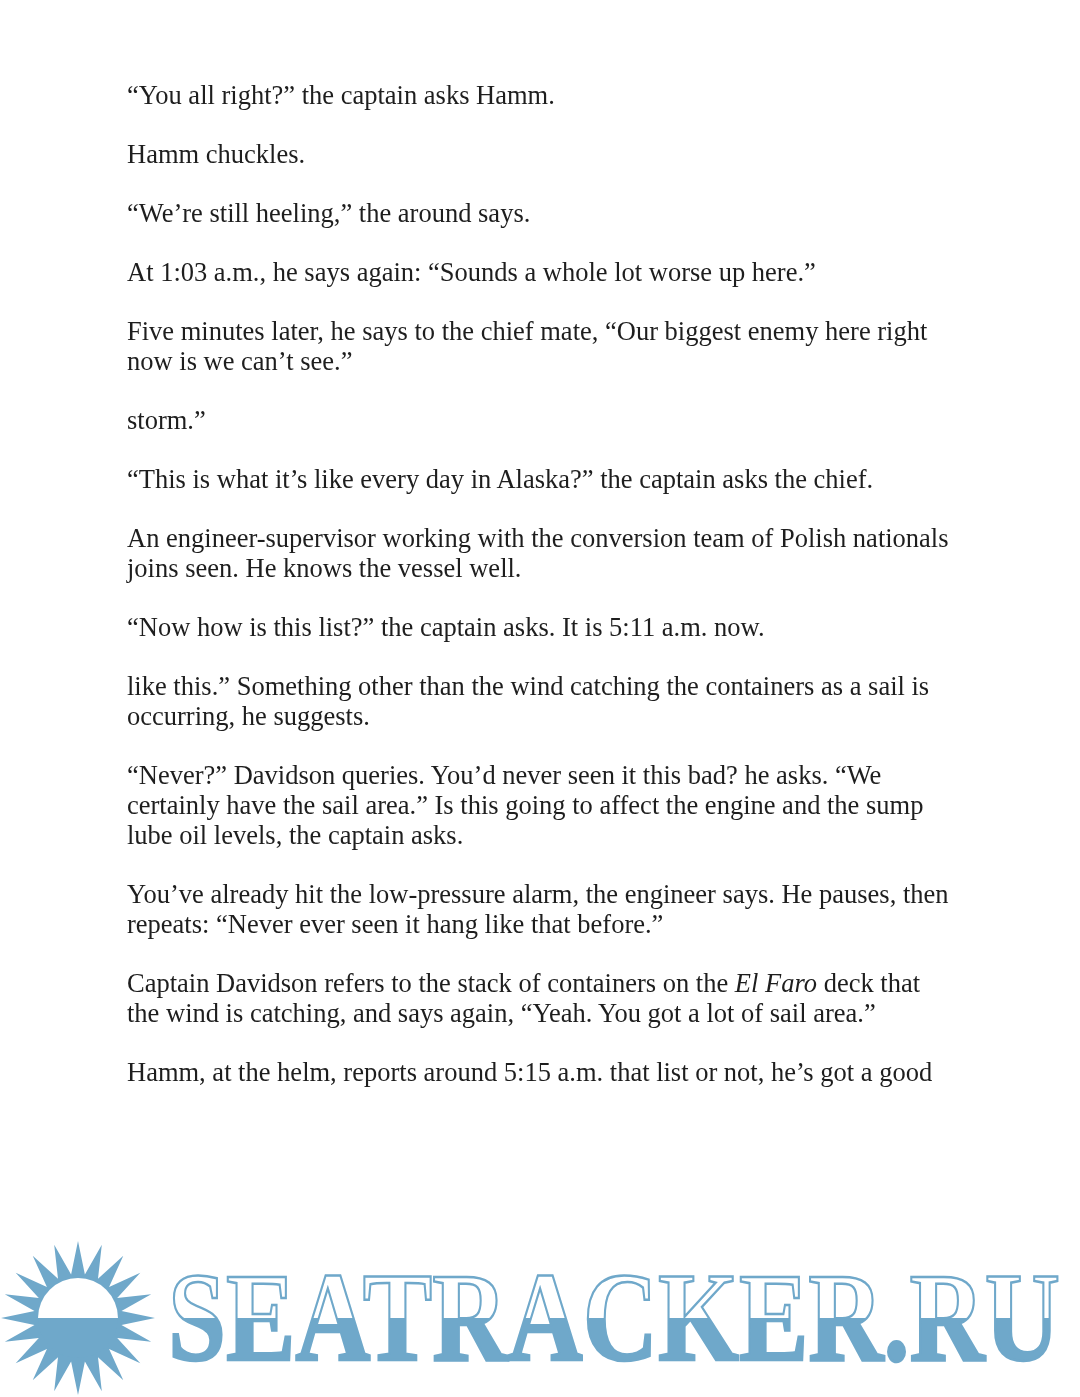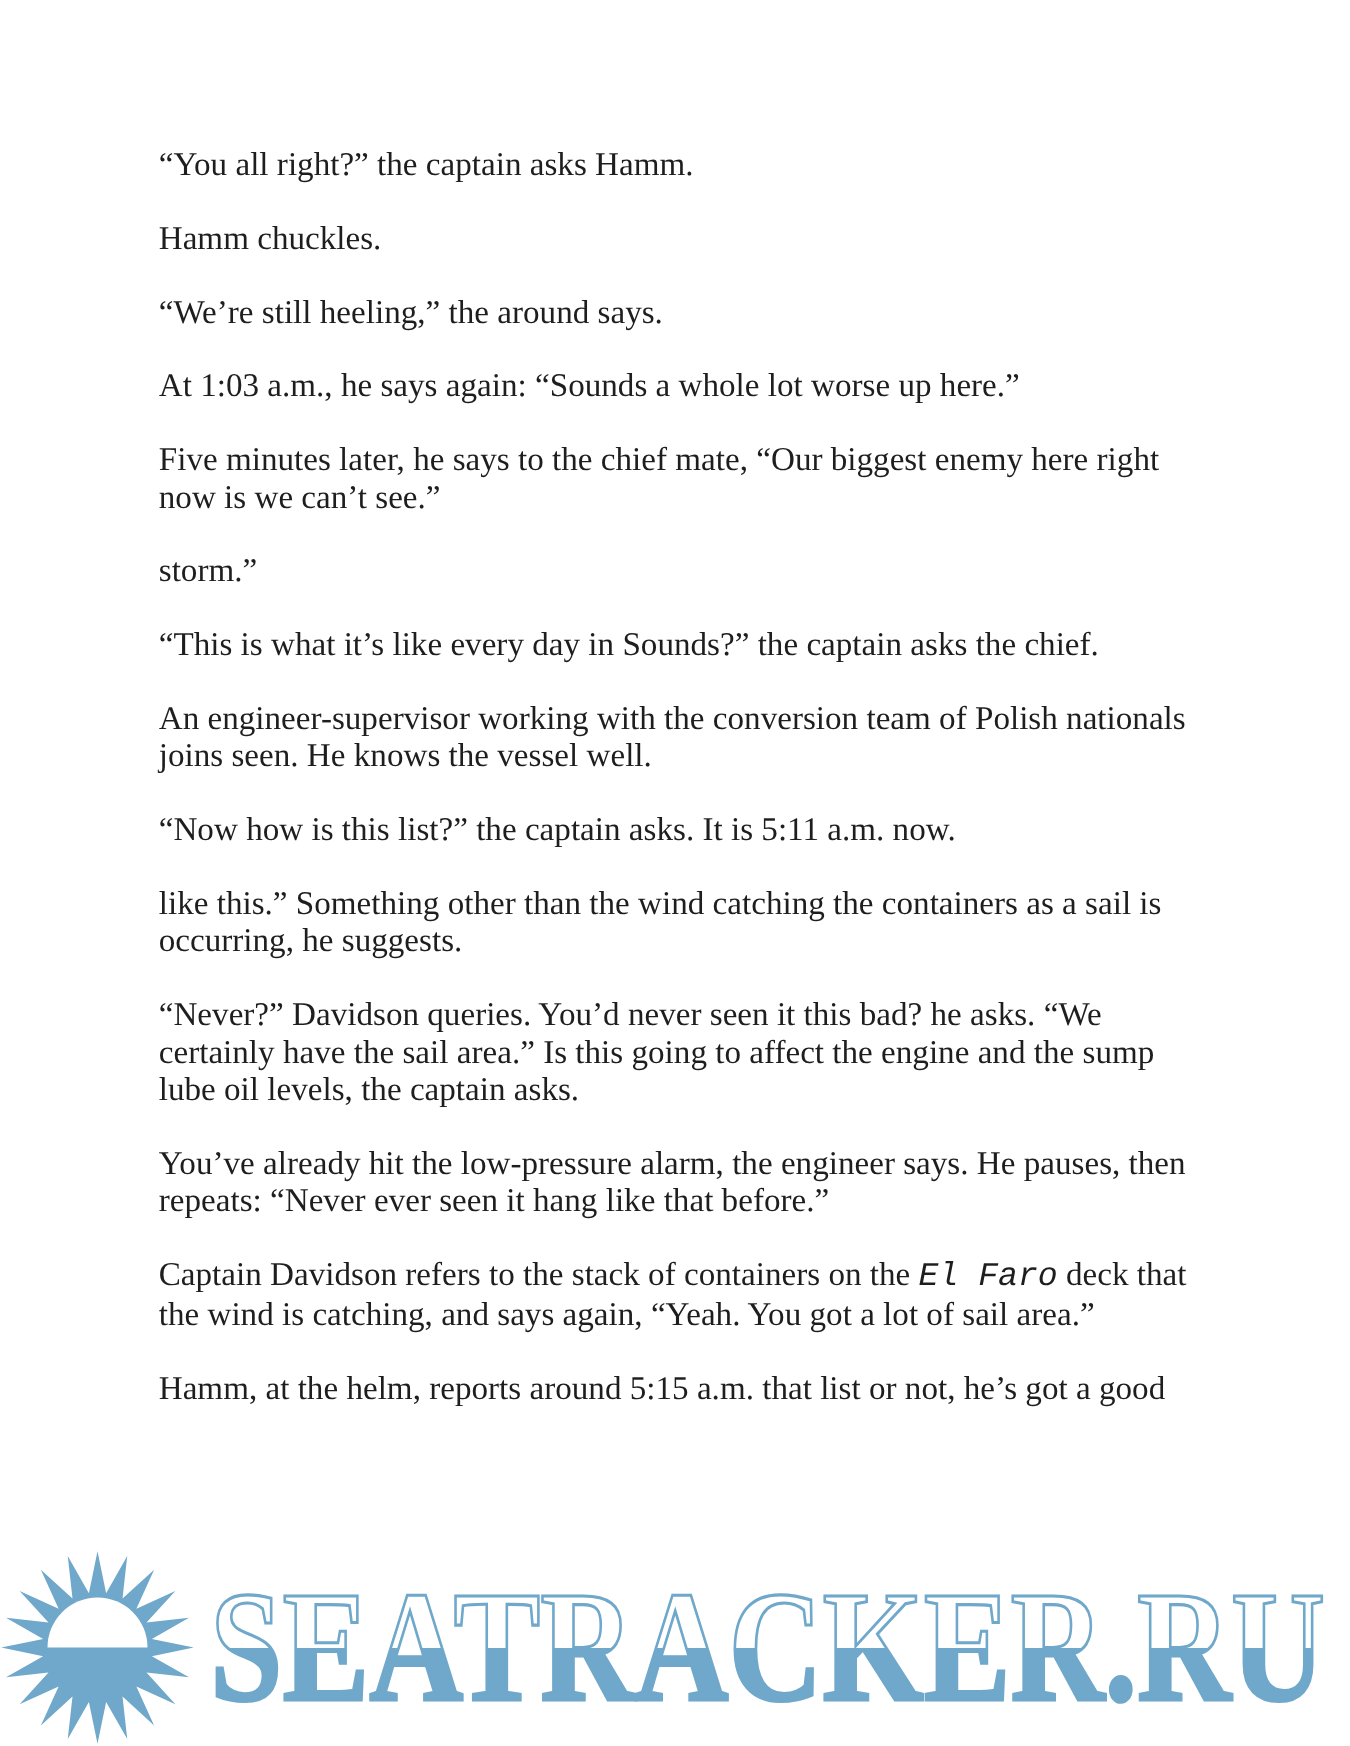--- a/index.html
+++ b/index.html
@@ -5,31 +5,31 @@
   html, body { margin: 0; padding: 0; }
   body {
     width: 1080px;
     height: 1397px;
     background: #ffffff;
     overflow: hidden;
     position: relative;
     font-family: "Liberation Serif", serif;
   }
   .doc {
-    padding: 116px 127px 0 127px;
+    padding: 80px 127px 0 127px;
     color: #1e1e1e;
     font-size: 26.5px;
   }
   .para { margin: 0 0 29px 0; }
   .line {
     display: block;
     line-height: 30px;
     white-space: pre;
   }
-  .line em { font-style: italic; font-family: Liberation Mono, monospace; }
+  .line em { font-style: italic; }
   .watermark {
     position: absolute;
     left: 0;
     top: 1230px;
     width: 1080px;
     height: 167px;
     pointer-events: none;
   }
   .wm-text {
     font-family: "Liberation Serif", serif;
@@ -53,21 +53,21 @@
     <span class="line">At 1:03 a.m., he says again: “Sounds a whole lot worse up here.”</span>
   </p>
   <p class="para">
     <span class="line">Five minutes later, he says to the chief mate, “Our biggest enemy here right</span>
     <span class="line">now is we can’t see.”</span>
   </p>
   <p class="para">
     <span class="line">storm.”</span>
   </p>
   <p class="para">
-    <span class="line">“This is what it’s like every day in Sounds?” the captain asks the chief.</span>
+    <span class="line">“This is what it’s like every day in Alaska?” the captain asks the chief.</span>
   </p>
   <p class="para">
     <span class="line">An engineer-supervisor working with the conversion team of Polish nationals</span>
     <span class="line">joins seen. He knows the vessel well.</span>
   </p>
   <p class="para">
     <span class="line">“Now how is this list?” the captain asks. It is 5:11 a.m. now.</span>
   </p>
   <p class="para">
     <span class="line">like this.” Something other than the wind catching the containers as a sail is</span>

